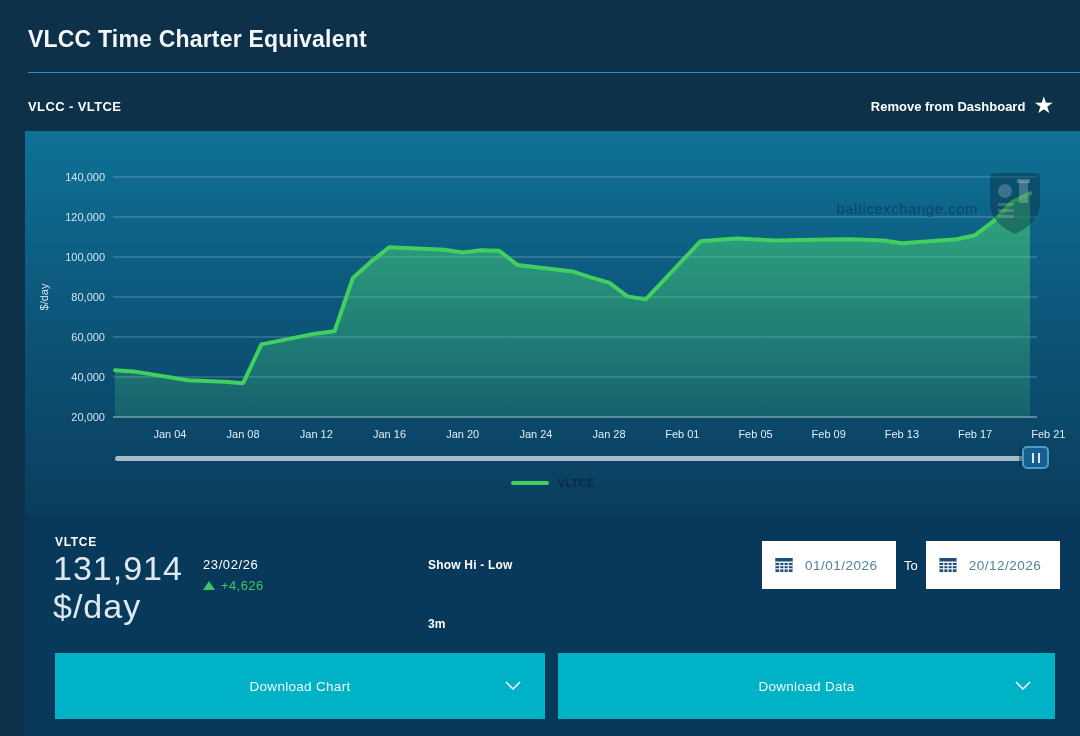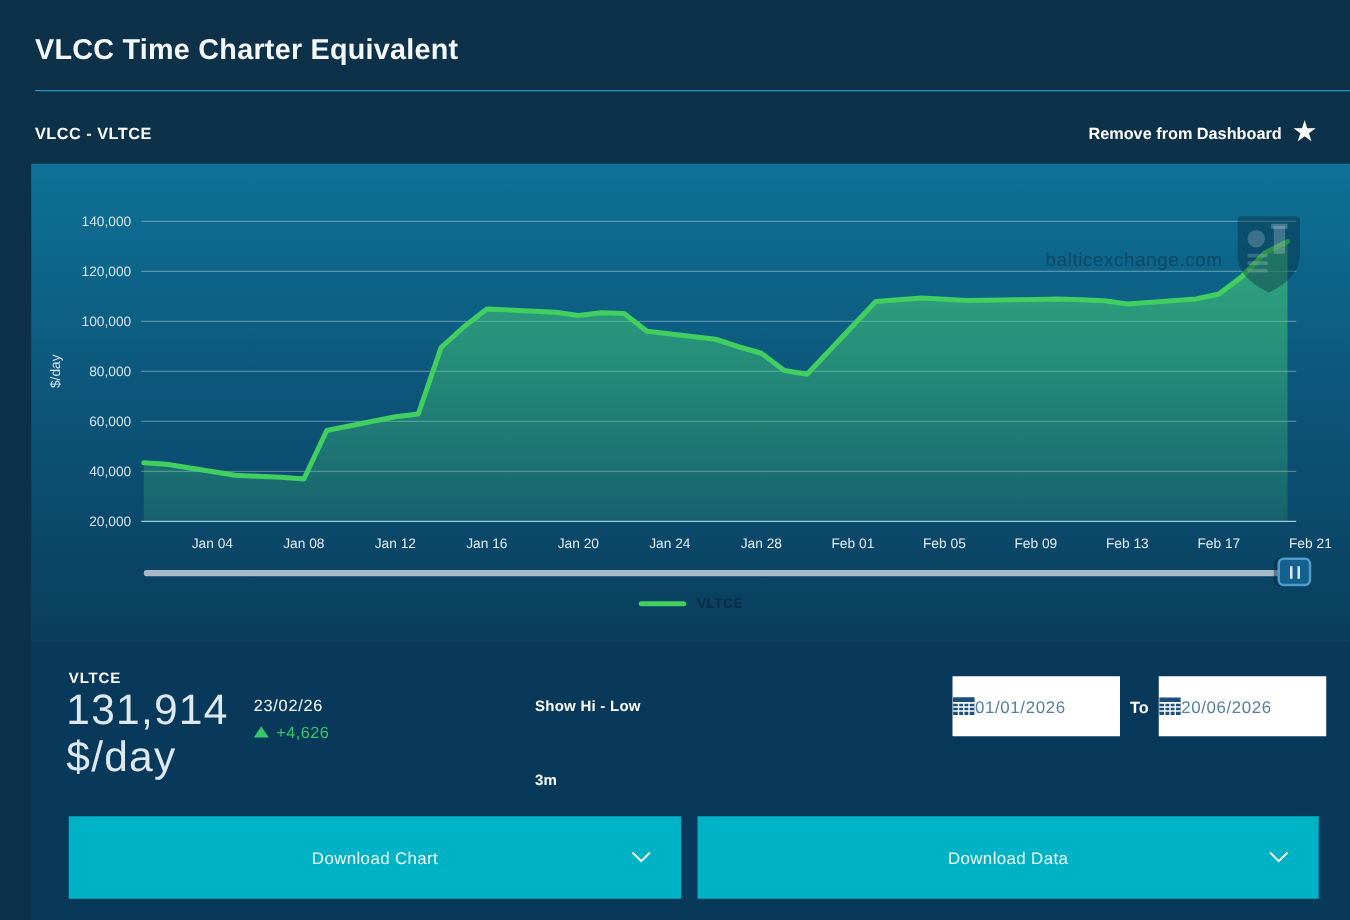--- a/index.html
+++ b/index.html
@@ -106,24 +106,24 @@
     display:flex; gap:45px;flex-direction:column;
   }
   .ranges span { font-size:12px; font-weight:bold; color:#fdfdfd; cursor:pointer; letter-spacing:.2px; }
 
   .datepickers {
     position:absolute; left:737px; top:410px;
     display:flex; align-items:center;
   }
   .dateinput {
     width:134px; height:48px; background:#ffffff;
-    display:flex; align-items:center; cursor:pointer;
+    display:flex; align-items:center; padding-left:13px; gap:12px; cursor:pointer;
   }
   .dateinput .dtxt { font-size:13.5px; color:#55809f; letter-spacing:.5px; }
-  .to-label { font-size:13px; font-weight:bold; color:#ffffff; margin:0 8px; }
+  .to-label { font-size:13px; font-weight:normal; color:#ffffff; margin:0 8px; }
 
   .dl-btn {
     position:absolute; top:522px; height:66px;
     background:#00b2c6; border:none; cursor:pointer;
     display:flex; align-items:center; justify-content:center;
     color:#eefafc; font-size:13.5px; font-family:"Liberation Sans",sans-serif; letter-spacing:.3px;
   }
   .dl-btn .chev { position:absolute; right:24px; top:50%; margin-top:-5px; }
   #btn-dl-chart { left:30px;  width:490px; }
   #btn-dl-data  { left:533px; width:497px; }
@@ -246,21 +246,21 @@
     <div class="dateinput">
       <svg width="18" height="16" viewBox="0 0 18 16">
         <rect x="0.5" y="1" width="17" height="14" fill="#1d4f7c"></rect>
         <line x1="0.5" y1="5.2" x2="17.5" y2="5.2" stroke="#ffffff" stroke-width="1.4"></line>
         <line x1="0.5" y1="8.6" x2="17.5" y2="8.6" stroke="#ffffff" stroke-width="1.1"></line>
         <line x1="0.5" y1="11.8" x2="17.5" y2="11.8" stroke="#ffffff" stroke-width="1.1"></line>
         <line x1="4.8" y1="5.2" x2="4.8" y2="15" stroke="#ffffff" stroke-width="1.1"></line>
         <line x1="9" y1="5.2" x2="9" y2="15" stroke="#ffffff" stroke-width="1.1"></line>
         <line x1="13.2" y1="5.2" x2="13.2" y2="15" stroke="#ffffff" stroke-width="1.1"></line>
       </svg>
-      <span class="dtxt">20/06/2026</span>
+      <span class="dtxt">20/12/2026</span>
     </div>
   </div>
 
   <button class="dl-btn" id="btn-dl-chart">
     <span>Download Chart</span>
     <svg class="chev" width="16" height="10" viewBox="0 0 16 10">
       <polyline points="1,1 8,8 15,1" fill="none" stroke="#ffffff" stroke-width="1.5"></polyline>
     </svg>
   </button>
   <button class="dl-btn" id="btn-dl-data">

